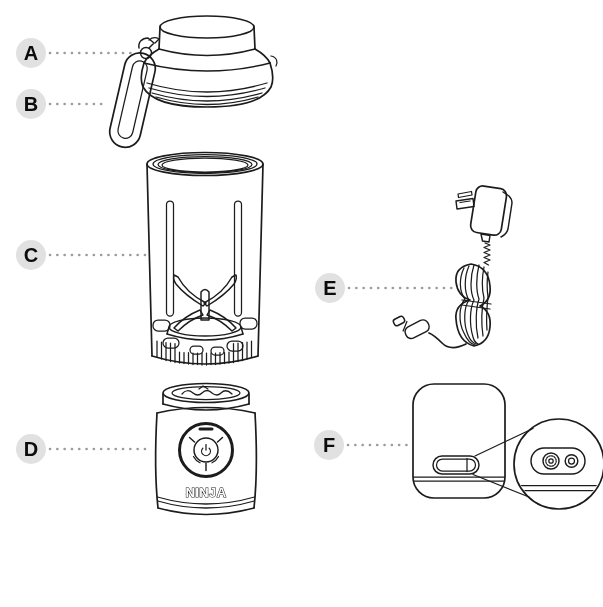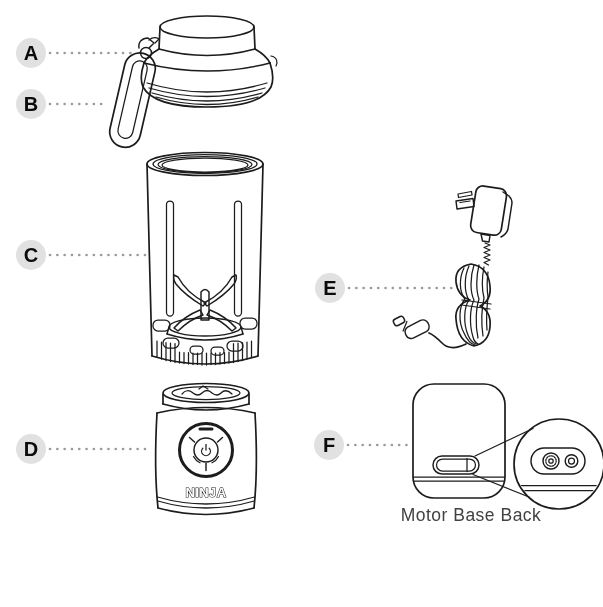--- a/index.html
+++ b/index.html
@@ -194,15 +194,14 @@
   <div class="badge" style="left:16px;top:434px">
     <span>D</span>
   </div>
   <div class="badge" style="left:315px;top:273px">
     <span>E</span>
   </div>
   <div class="badge" style="left:314px;top:430px">
     <span>F</span>
   </div>
 
-  <div class="caption">Motor Base Back</div>
 
 </div>
 
 </body></html>

